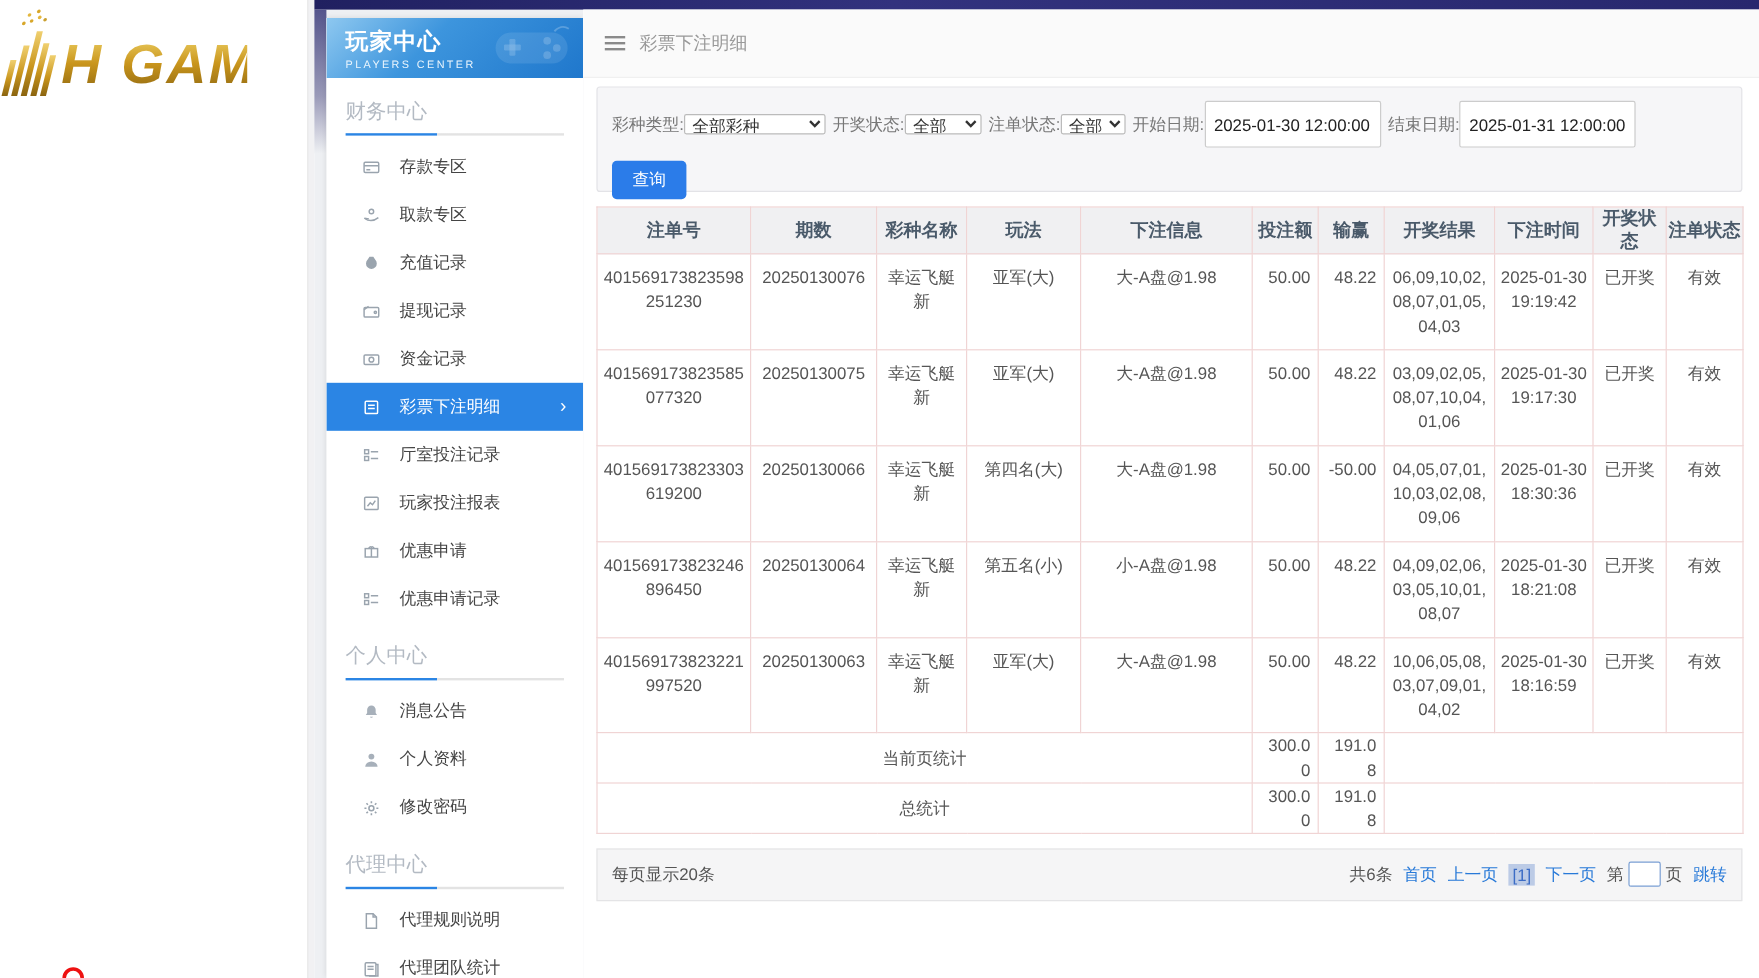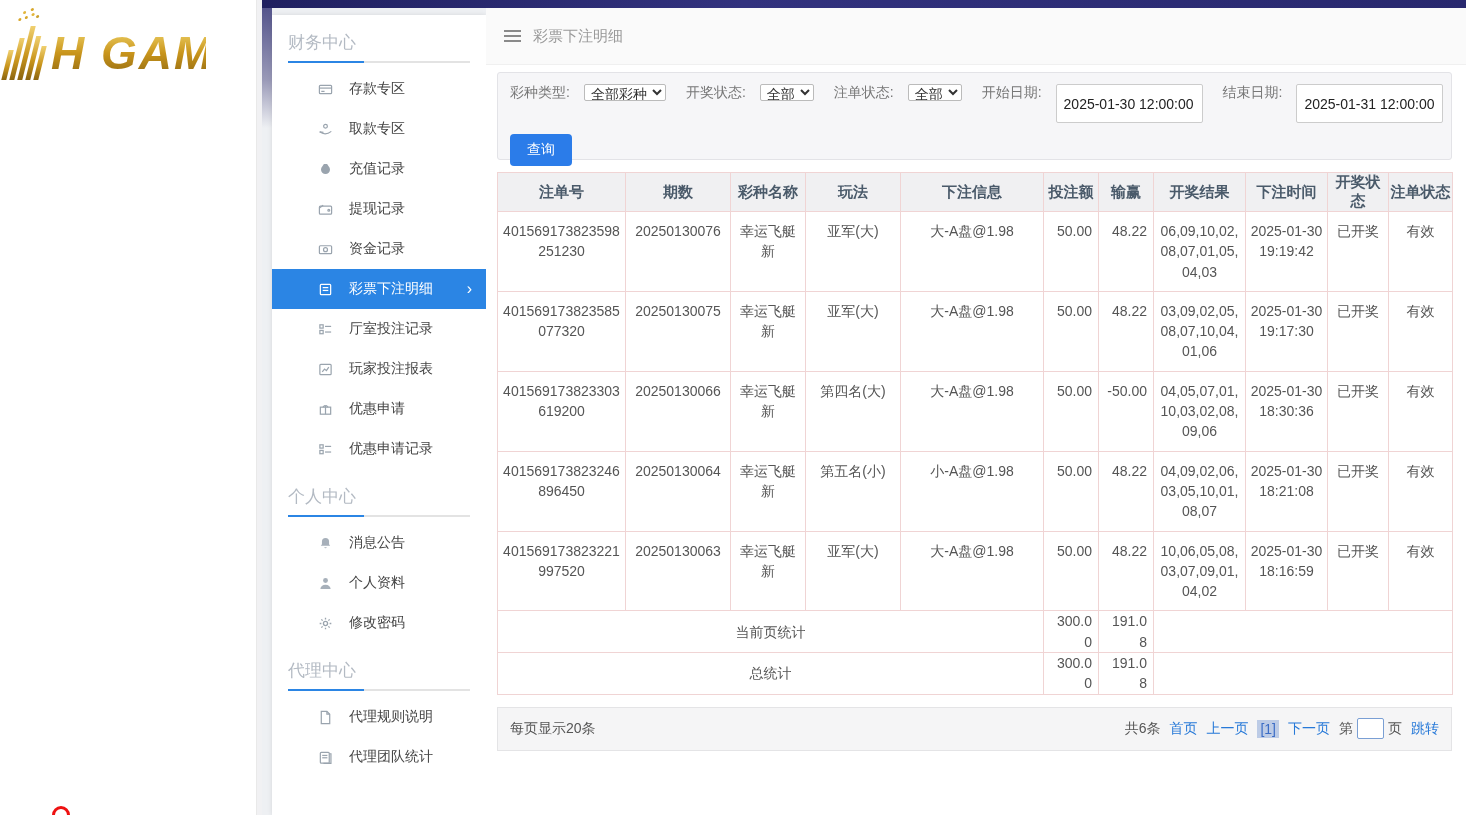--- a/index.html
+++ b/index.html
@@ -27,36 +27,36 @@
   .bg-accent { position:absolute; left:0; top:0; width:10px; height:120px; background:linear-gradient(180deg,#55558c,#9a9ab8 60%,#eef0f3); }
 
   
   .sidebar { position:absolute; left:10px; top:7px; width:214px; height:800px; background:#fff; box-shadow:0 0 5px rgba(0,0,0,.10); overflow:hidden; }
   .sidebar-header { position:relative; height:50px; background:linear-gradient(135deg,#8ec8f0 0%,#3d95dd 40%,#1f77cc 100%); padding:7px 0 0 16px; overflow:hidden; }
   .sidebar-title { color:#fff; font-size:19px; font-weight:bold; letter-spacing:1px; }
   .sidebar-subtitle { color:#eaf5fd; font-size:9px; letter-spacing:2px; margin-top:1px; }
   .gamepad { position:absolute; right:6px; top:4px; opacity:.5; }
   .section-title { padding:16px 16px 0 16px; font-size:17px; color:#b3bac3; }
   .section-line { height:2px; margin:7px 16px 6px 16px; background:linear-gradient(90deg,#2b85e4 0,#2b85e4 42%,#e3e3e3 42%,#e3e3e3 100%); }
-  .menu-item { height:40px; display:flex; align-items:center; padding-left:46px; gap:16px; font-size:14px; color:#444; cursor:pointer; }
+  .menu-item { height:40px; display:flex; align-items:center; padding-left:30px; gap:16px; font-size:14px; color:#444; cursor:pointer; }
   .menu-item svg { flex:0 0 auto; }
   .menu-item.active { background:#2b85e4; color:#fff; position:relative; }
   .menu-item.active .chev { position:absolute; right:14px; color:#fff; font-size:16px; }
 
   
   .main { position:absolute; left:224px; top:0; right:0; height:807px; background:#fff; overflow:hidden; }
   .topbar { height:57px; background:#fafafa; border-bottom:1px solid #f0f0f0; display:flex; align-items:center; gap:12px; padding-left:18px; }
   .hamburger { position:relative; width:17px; height:2px; background:#8a8a8a; }
   .hamburger::before, .hamburger::after { content:""; position:absolute; left:0; width:17px; height:2px; background:#8a8a8a; }
   .hamburger::before { top:-5px; } .hamburger::after { top:5px; }
   .crumb { font-size:15px; color:#999; }
 
   .content { padding:7px 14px 0 11px; }
   .filter-card { background:#f6f6f8; border:1px solid #e3e3e7; border-radius:3px; padding:11px 12px; height:88px; }
-  .filter-row { display:flex; align-items:flex-start; gap:14px; flex-wrap:nowrap; }
+  .filter-row { display:flex; align-items:center; gap:0; flex-wrap:nowrap; }
   .f-label { font-size:14px; color:#777; white-space:nowrap; margin-left:6px; }
   .f-label:first-child { margin-left:0; }
   select { height:17px; border:1px solid #bbb; border-radius:2px; background:#fff; font-size:14px; color:#333; padding:0 2px; font-family:inherit; }
   .sel-lottery { width:118px; } .sel-draw { width:64px; } .sel-order { width:54px; }
   .date-input { width:147px; height:39px; border:1px solid #ccc; border-radius:2px; font-size:14px; color:#222; padding:0 7px; font-family:inherit; }
   .query-btn { margin-top:11px; background:#2b7ce9; color:#fff; border:none; border-radius:4px; font-size:14px; padding:7px 17px; cursor:pointer; font-family:inherit; }
 
   .bet-table { margin-top:12px; border-collapse:collapse; table-layout:fixed; width:955px; }
   .bet-table th { background:#f0f0f2; border:1px solid #f0d4d4; font-size:15px; color:#4a5a6a; font-weight:bold; height:39px; padding:0 1px; }
   .bet-table td { border:1px solid #f0d4d4; font-size:14px; color:#555; text-align:center; vertical-align:top; padding:9px 3px; word-break:break-all; line-height:1.45; }
@@ -93,20 +93,33 @@
   </div>
 
   <div class="divider-strip"></div>
 
   <div class="app">
     <div class="navy-bar"></div>
     <div class="app-body">
       <div class="bg-accent"></div>
 
       <aside class="sidebar">
+        <div class="sidebar-header">
+          <div class="sidebar-title">玩家中心</div>
+          <div class="sidebar-subtitle">PLAYERS CENTER</div>
+          <svg class="gamepad" width="72" height="44" viewBox="0 0 72 44">
+            <path d="M18 8 h34 a13 13 0 0 1 0 26 h-34 a13 13 0 0 1 0 -26 z" fill="rgba(255,255,255,0.20)"></path>
+            <rect x="12" y="18" width="14" height="5" rx="1" fill="rgba(255,255,255,0.38)"></rect>
+            <rect x="16.5" y="13.5" width="5" height="14" rx="1" fill="rgba(255,255,255,0.38)"></rect>
+            <circle cx="48" cy="15" r="3.2" fill="rgba(255,255,255,0.40)"></circle>
+            <circle cx="56" cy="21" r="3.2" fill="rgba(255,255,255,0.40)"></circle>
+            <circle cx="48" cy="27" r="3.2" fill="rgba(255,255,255,0.40)"></circle>
+            <path d="M54 7 q6 -6 12 -2" stroke="rgba(255,255,255,0.45)" stroke-width="1.6" fill="none"></path>
+          </svg>
+        </div>
 
         <div class="section-title">财务中心</div>
         <div class="section-line"></div>
 
         <div class="menu-item">
           <svg width="15" height="15" viewBox="0 0 16 16" fill="none" stroke="#9aa4ae" stroke-width="1.3">
               <rect x="1.5" y="3.5" width="13" height="9" rx="1"></rect>
               <line x1="1.5" y1="6.5" x2="14.5" y2="6.5"></line>
               <line x1="3.5" y1="10" x2="7" y2="10"></line>
             </svg>

